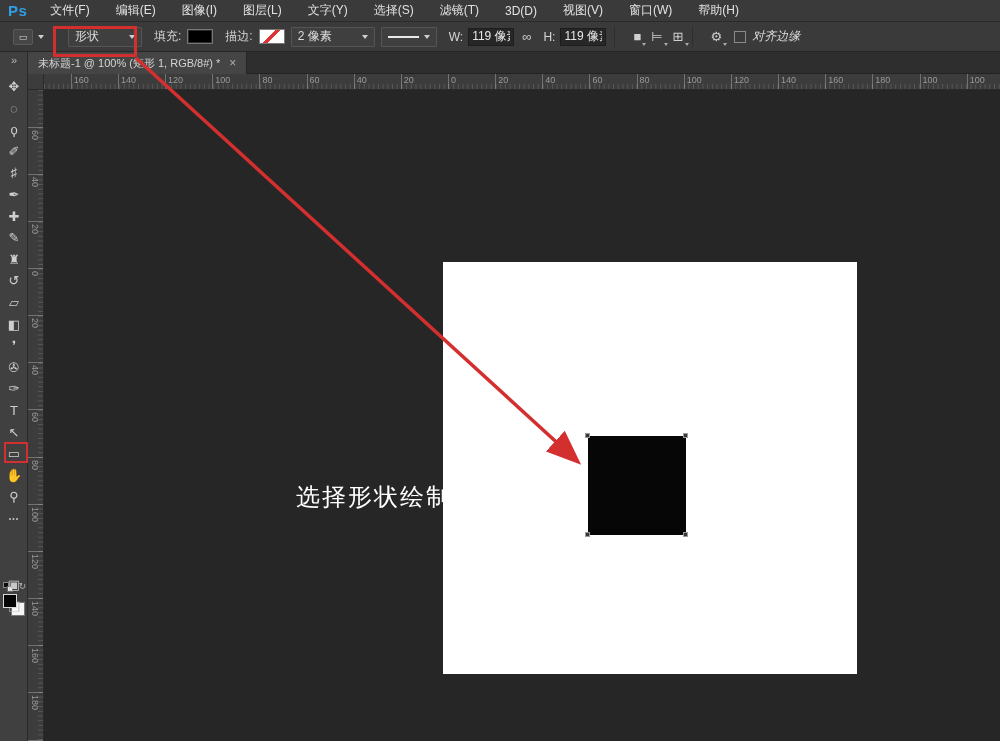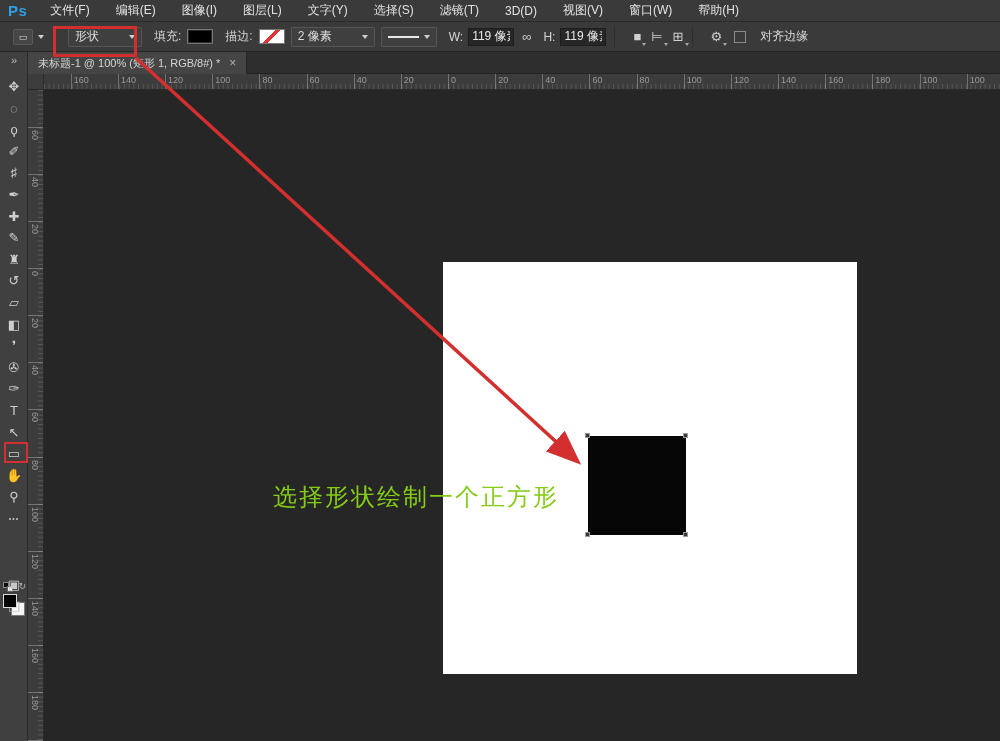--- a/index.html
+++ b/index.html
@@ -25,21 +25,21 @@
   .stroke-swatch { background:linear-gradient(135deg,#fff 42%,#e03434 42%,#e03434 56%,#fff 56%); }
   .stroke-width-select { width:84px; justify-content:space-between; }
   .line-style-select { width:56px; justify-content:space-between; }
   .line-sample { display:inline-block; width:34px; height:2px; background:#e8e8e8; }
   .num-field { width:46px; height:18px; margin-left:5px; background:#272727; border:1px solid #1d1d1d; color:#e8e8e8; font-size:12px; padding:0 3px; overflow:hidden; white-space:nowrap; font-family:"Liberation Sans","DejaVu Sans",sans-serif; }
   .link-glyph { margin-left:8px; color:#cfcfcf; font-size:13px; }
   .ob-sep { width:1px; height:20px; background:#2d2d2d; margin:0 8px; }
   .ob-icon { color:#d0d0d0; font-size:13px; margin-left:10px; position:relative; }
   .ob-icon .mini-caret { position:absolute; right:-5px; bottom:-2px; width:0; height:0; border-left:2.5px solid transparent; border-right:2.5px solid transparent; border-top:3px solid #aaa; }
   .checkbox { width:12px; height:12px; border:1px solid #8a8a8a; background:#3a3a3a; margin-left:12px; }
-  .checkbox-label { margin-left:14px; }
+  .checkbox-label { margin-left:6px;font-style:italic; }
 
   
   .tabbar { position:absolute; left:28px; top:52px; width:972px; height:22px; background:#2e2e2e; border-bottom:1px solid #222; z-index:4; }
   .doc-tab { position:absolute; left:0; top:0; height:22px; background:#454545; border-right:1px solid #262626; display:flex; align-items:center; padding:0 10px; color:#d4d4d4; font-size:11px; white-space:nowrap; }
   .tab-close { margin-left:9px; color:#b0b0b0; font-size:12px; cursor:default; }
 
   
   .side-toolbar { position:absolute; left:0; top:52px; width:28px; height:689px; background:#404040; border-right:1px solid #2a2a2a; z-index:4; }
   .tb-collapse { position:absolute; left:0; top:2px; width:28px; text-align:center; color:#b8b8b8; font-size:11px; }
   .tool { position:absolute; left:0; width:28px; height:21px; display:flex; align-items:center; justify-content:center; color:#cfcfcf; font-size:13px; cursor:default; }
@@ -68,21 +68,21 @@
   
   .canvas-area { position:absolute; left:44px; top:90px; width:956px; height:651px; background:#262626; z-index:1; }
   .document { position:absolute; left:399px; top:172px; width:414px; height:412px; background:#ffffff; }
   .rect-shape { position:absolute; left:145px; top:174px; width:98px; height:99px; background:#060606; }
   .handle { position:absolute; width:5px; height:5px; background:#383838; border:1px solid #9a9a9a; }
 
   
   .overlay-svg { position:absolute; left:0; top:0; width:1000px; height:741px; z-index:20; pointer-events:none; }
   .red-box-mode { position:absolute; left:53px; top:26px; width:84px; height:31px; border:3px solid #d32f2f; z-index:21; pointer-events:none; }
   .red-box-tool { position:absolute; left:4px; top:442px; width:24px; height:21px; border:2px solid #d32f2f; z-index:21; pointer-events:none; }
-  .caption { position:absolute; left:273px; top:481px; font-size:24px; letter-spacing:2px; color:#84cc16; z-index:21; pointer-events:none; white-space:nowrap; }
+  .caption { position:absolute; left:296px; top:481px; font-size:24px; letter-spacing:2px; color:#ffffff; z-index:21; pointer-events:none; white-space:nowrap; }
 </style>
 </head>
 <body>
 
 <div id="app">
 
   <div class="menubar">
     <span class="ps-logo">Ps</span>
     <div class="menu-items" id="menu-items">
         <div class="menu-item">文件(F)</div>

